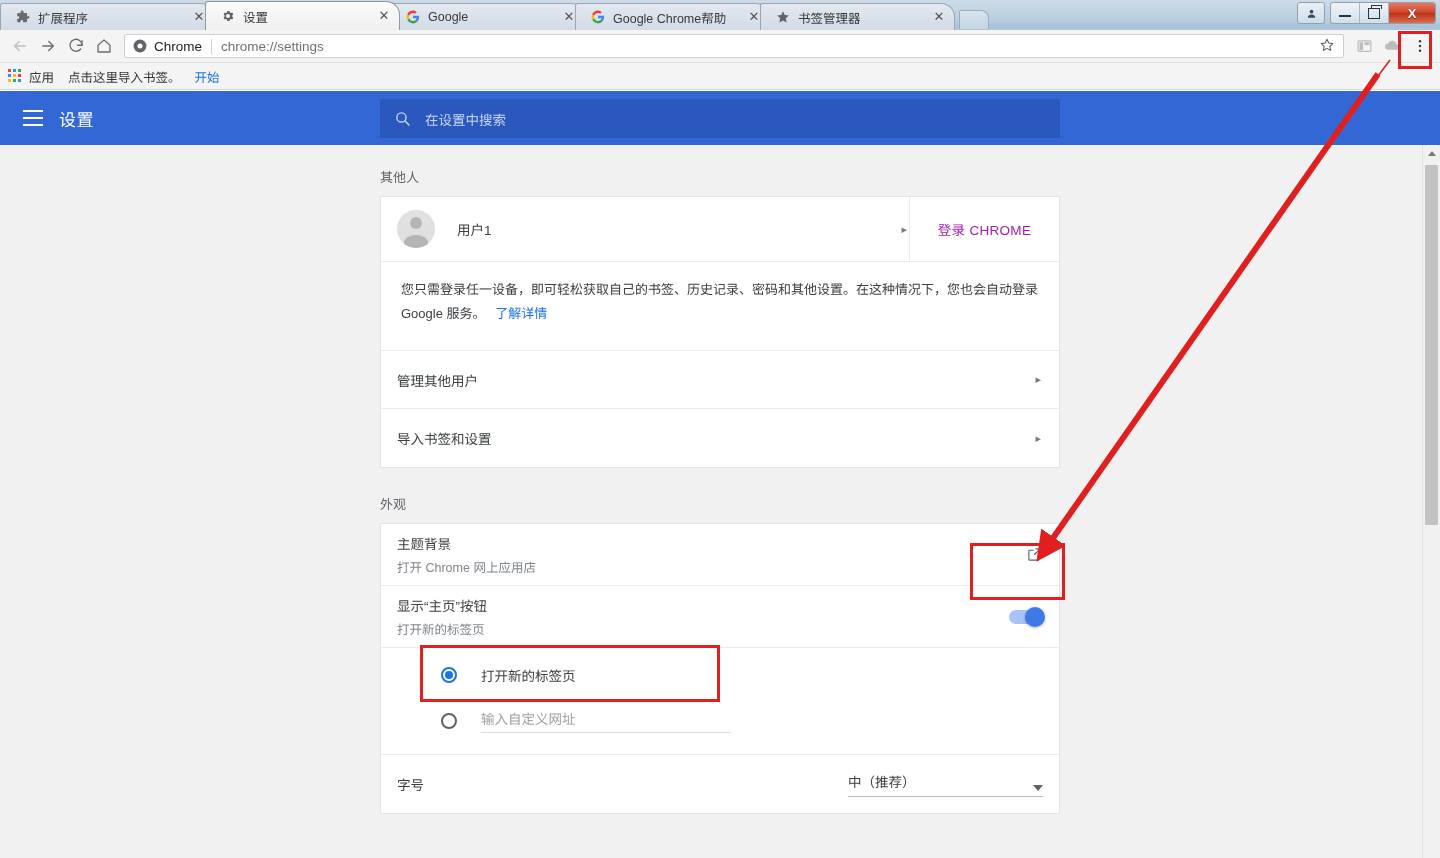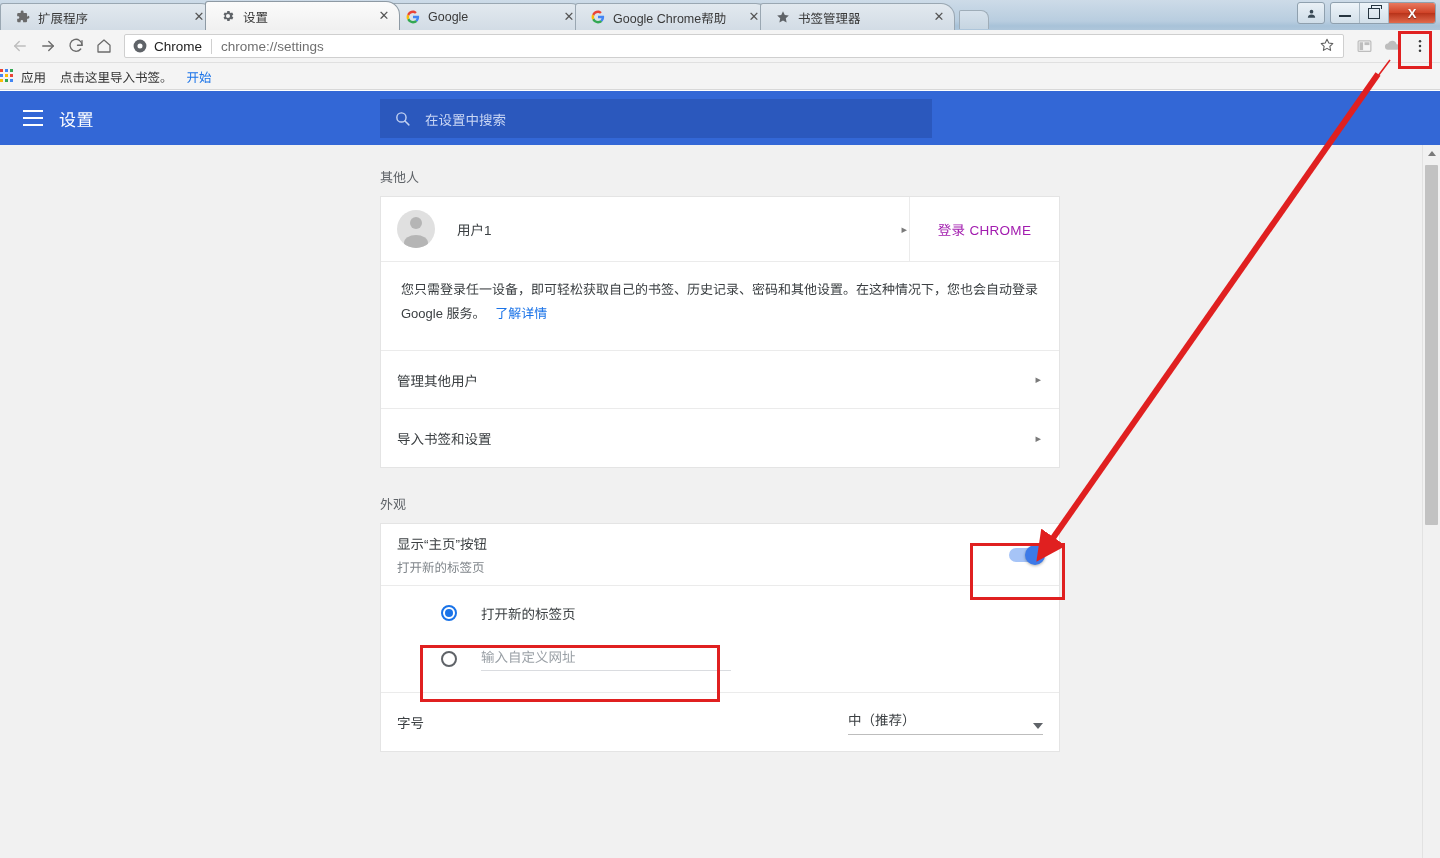--- a/index.html
+++ b/index.html
@@ -193,20 +193,21 @@
 
   
   .bookmarkbar {
     position: absolute;
     top: 63px; left: 0;
     width: 1440px; height: 27px;
     background: #f4f4f4;
     border-bottom: 1px solid #d8d8d8;
     display: flex;
     align-items: center;
+    padding-left: 8px;
     box-sizing: border-box;
     font-size: 12.5px;
     color: #333;
   }
   .apps-grid {
     width: 14px; height: 14px;
     display: grid;
     grid-template-columns: repeat(3, 3px);
     grid-template-rows: repeat(3, 3px);
     gap: 2px;
@@ -234,21 +235,21 @@
   .settings-title {
     color: #fff;
     font-size: 17px;
     margin-left: 16px;
     letter-spacing: .5px;
   }
   .search-box {
     position: absolute;
     left: 380px;
     top: 8px;
-    width: 552px;
+    width: 680px;
     height: 39px;
     background: #2b58bd;
     display: flex;
     align-items: center;
     padding: 0 14px;
     box-sizing: border-box;
   }
   .search-icon { color: #c3d2f2; margin-right: 14px; display:flex; }
   .search-placeholder { color: #c9d6f4; font-size: 13.5px; }
 
@@ -679,20 +680,34 @@
       <span class="row-title">导入书签和设置</span>
       <div class="spacer"></div>
       <span class="chevron">▸</span>
     </div>
   </div>
 
   <div class="section-label" style="margin-top:26px;">外观</div>
 
   <div class="card">
 
+    <div class="row" style="min-height:62px;">
+      <div class="row-texts">
+        <span class="row-title">主题背景</span>
+        <span class="row-sub">打开 Chrome 网上应用店</span>
+      </div>
+      <div class="spacer"></div>
+      <span style="color:#5f6368;display:flex;">
+        <svg width="17" height="17" viewBox="0 0 24 24" fill="none" stroke="currentColor" stroke-width="1.6" stroke-linecap="round" stroke-linejoin="round">
+            <path d="M14 4h6v6"></path>
+            <path d="M20 4l-8 8"></path>
+            <path d="M18 14v5a1 1 0 0 1-1 1H5a1 1 0 0 1-1-1V7a1 1 0 0 1 1-1h5"></path>
+          </svg>
+      </span>
+    </div>
 
     <div class="row" style="min-height:62px;">
       <div class="row-texts">
         <span class="row-title">显示“主页”按钮</span>
         <span class="row-sub">打开新的标签页</span>
       </div>
       <div class="spacer"></div>
       <div class="toggle">
           <div class="knob"></div>
         </div>

